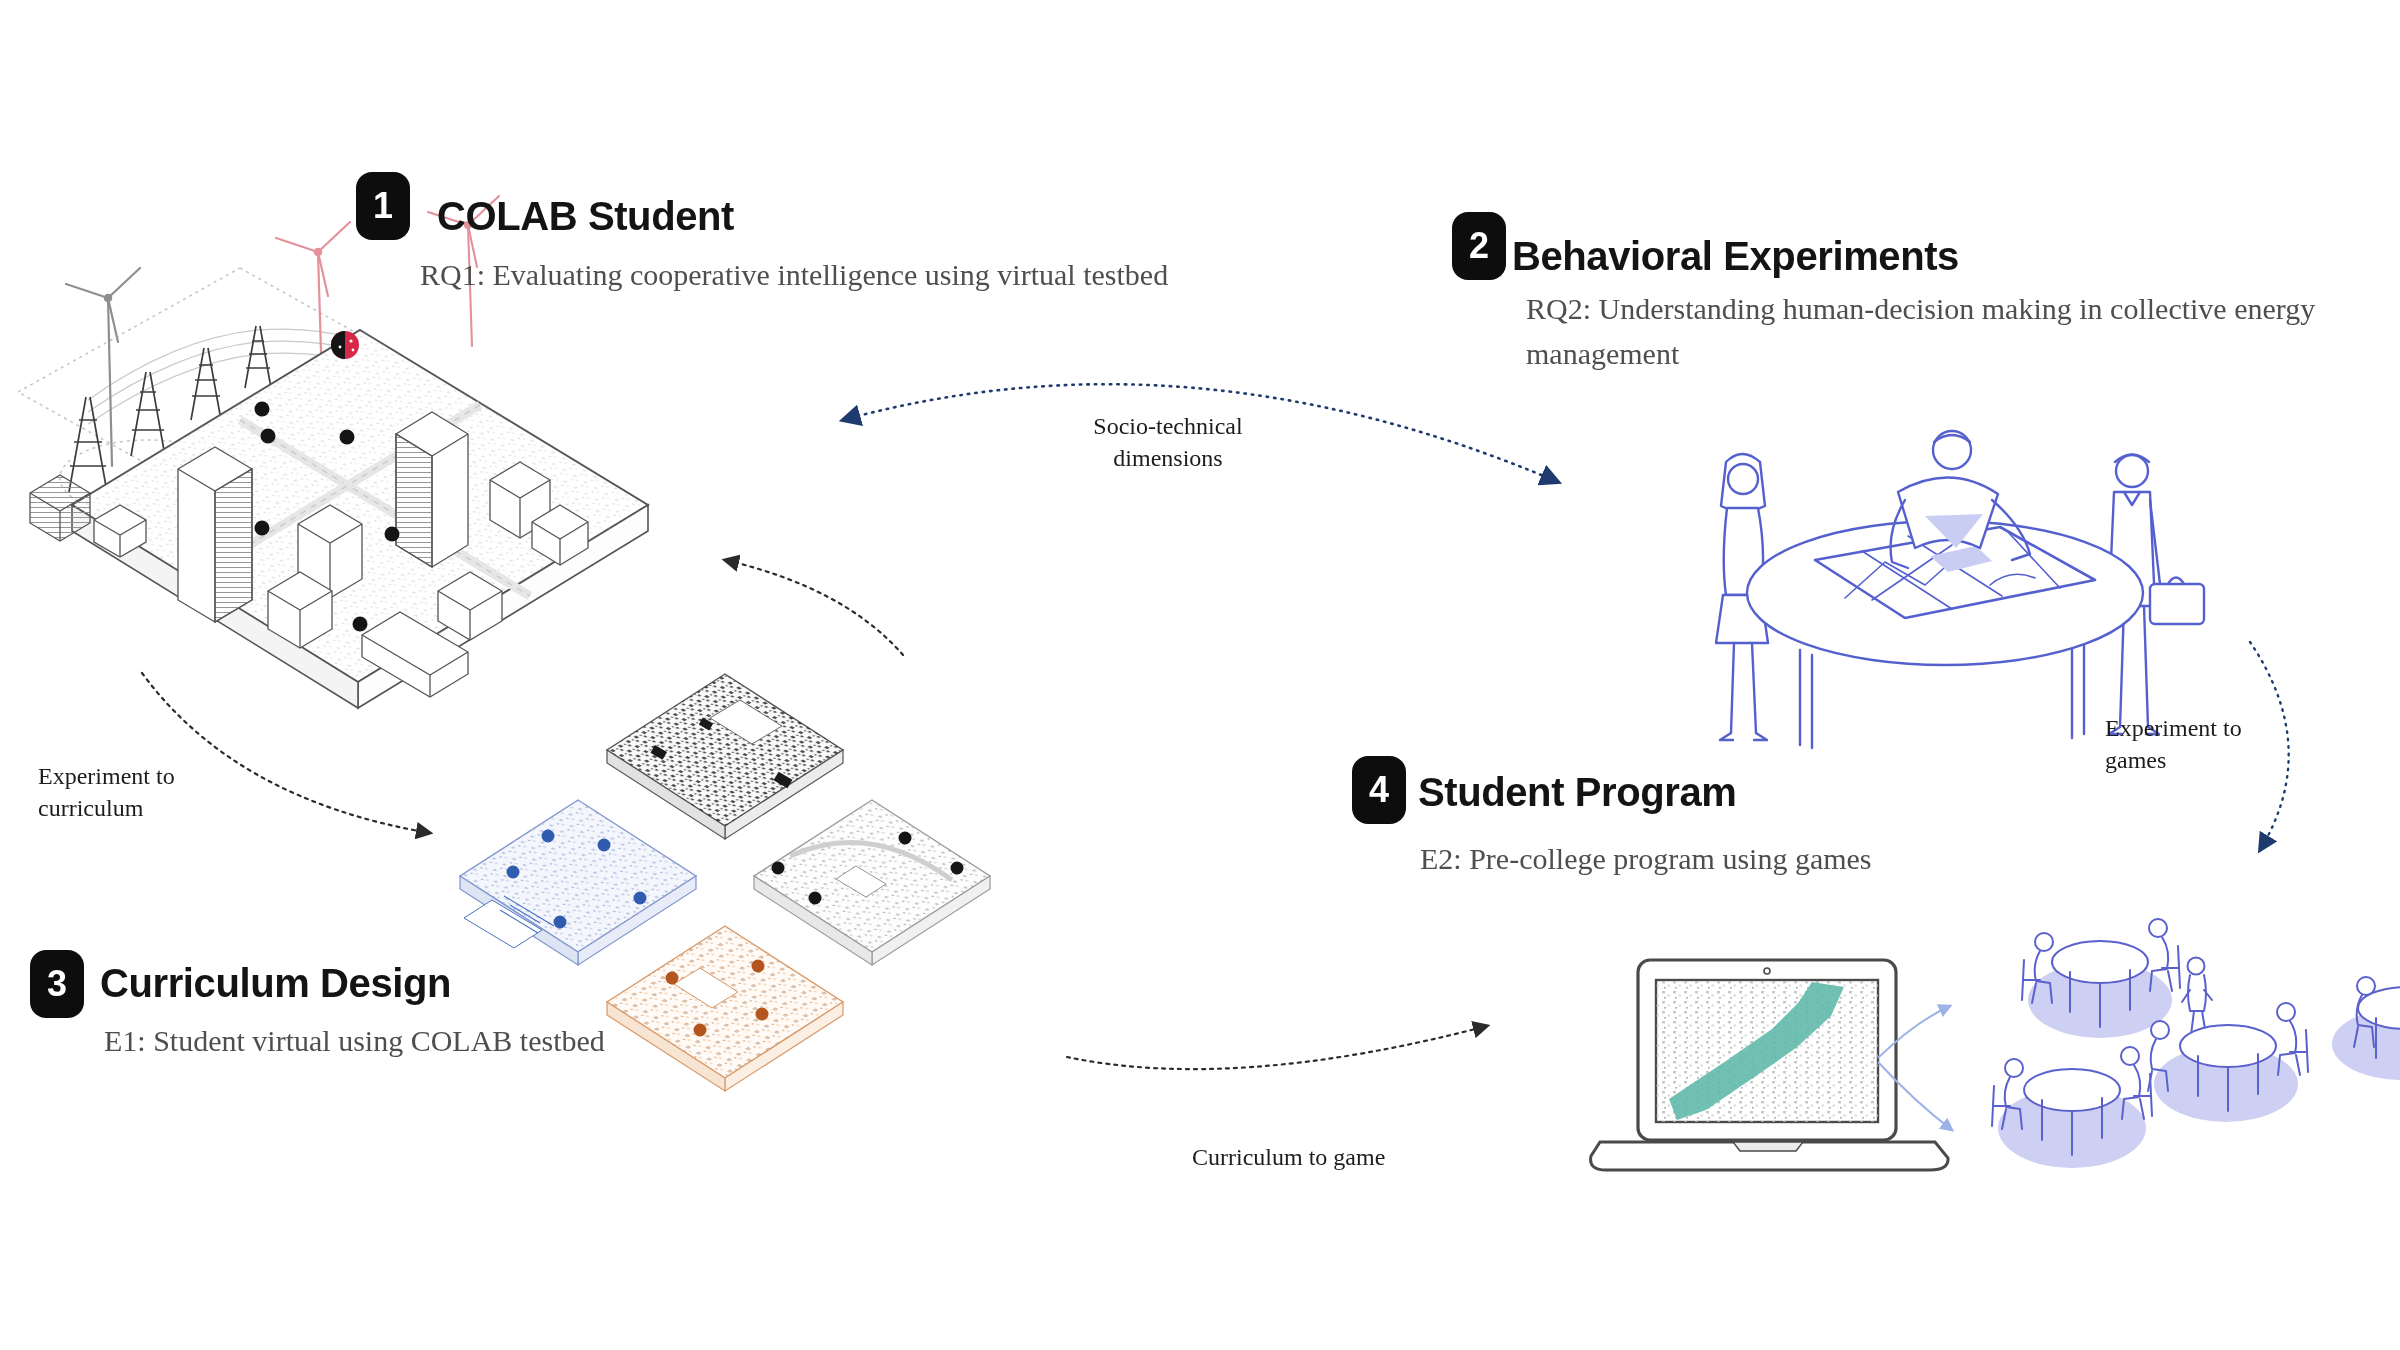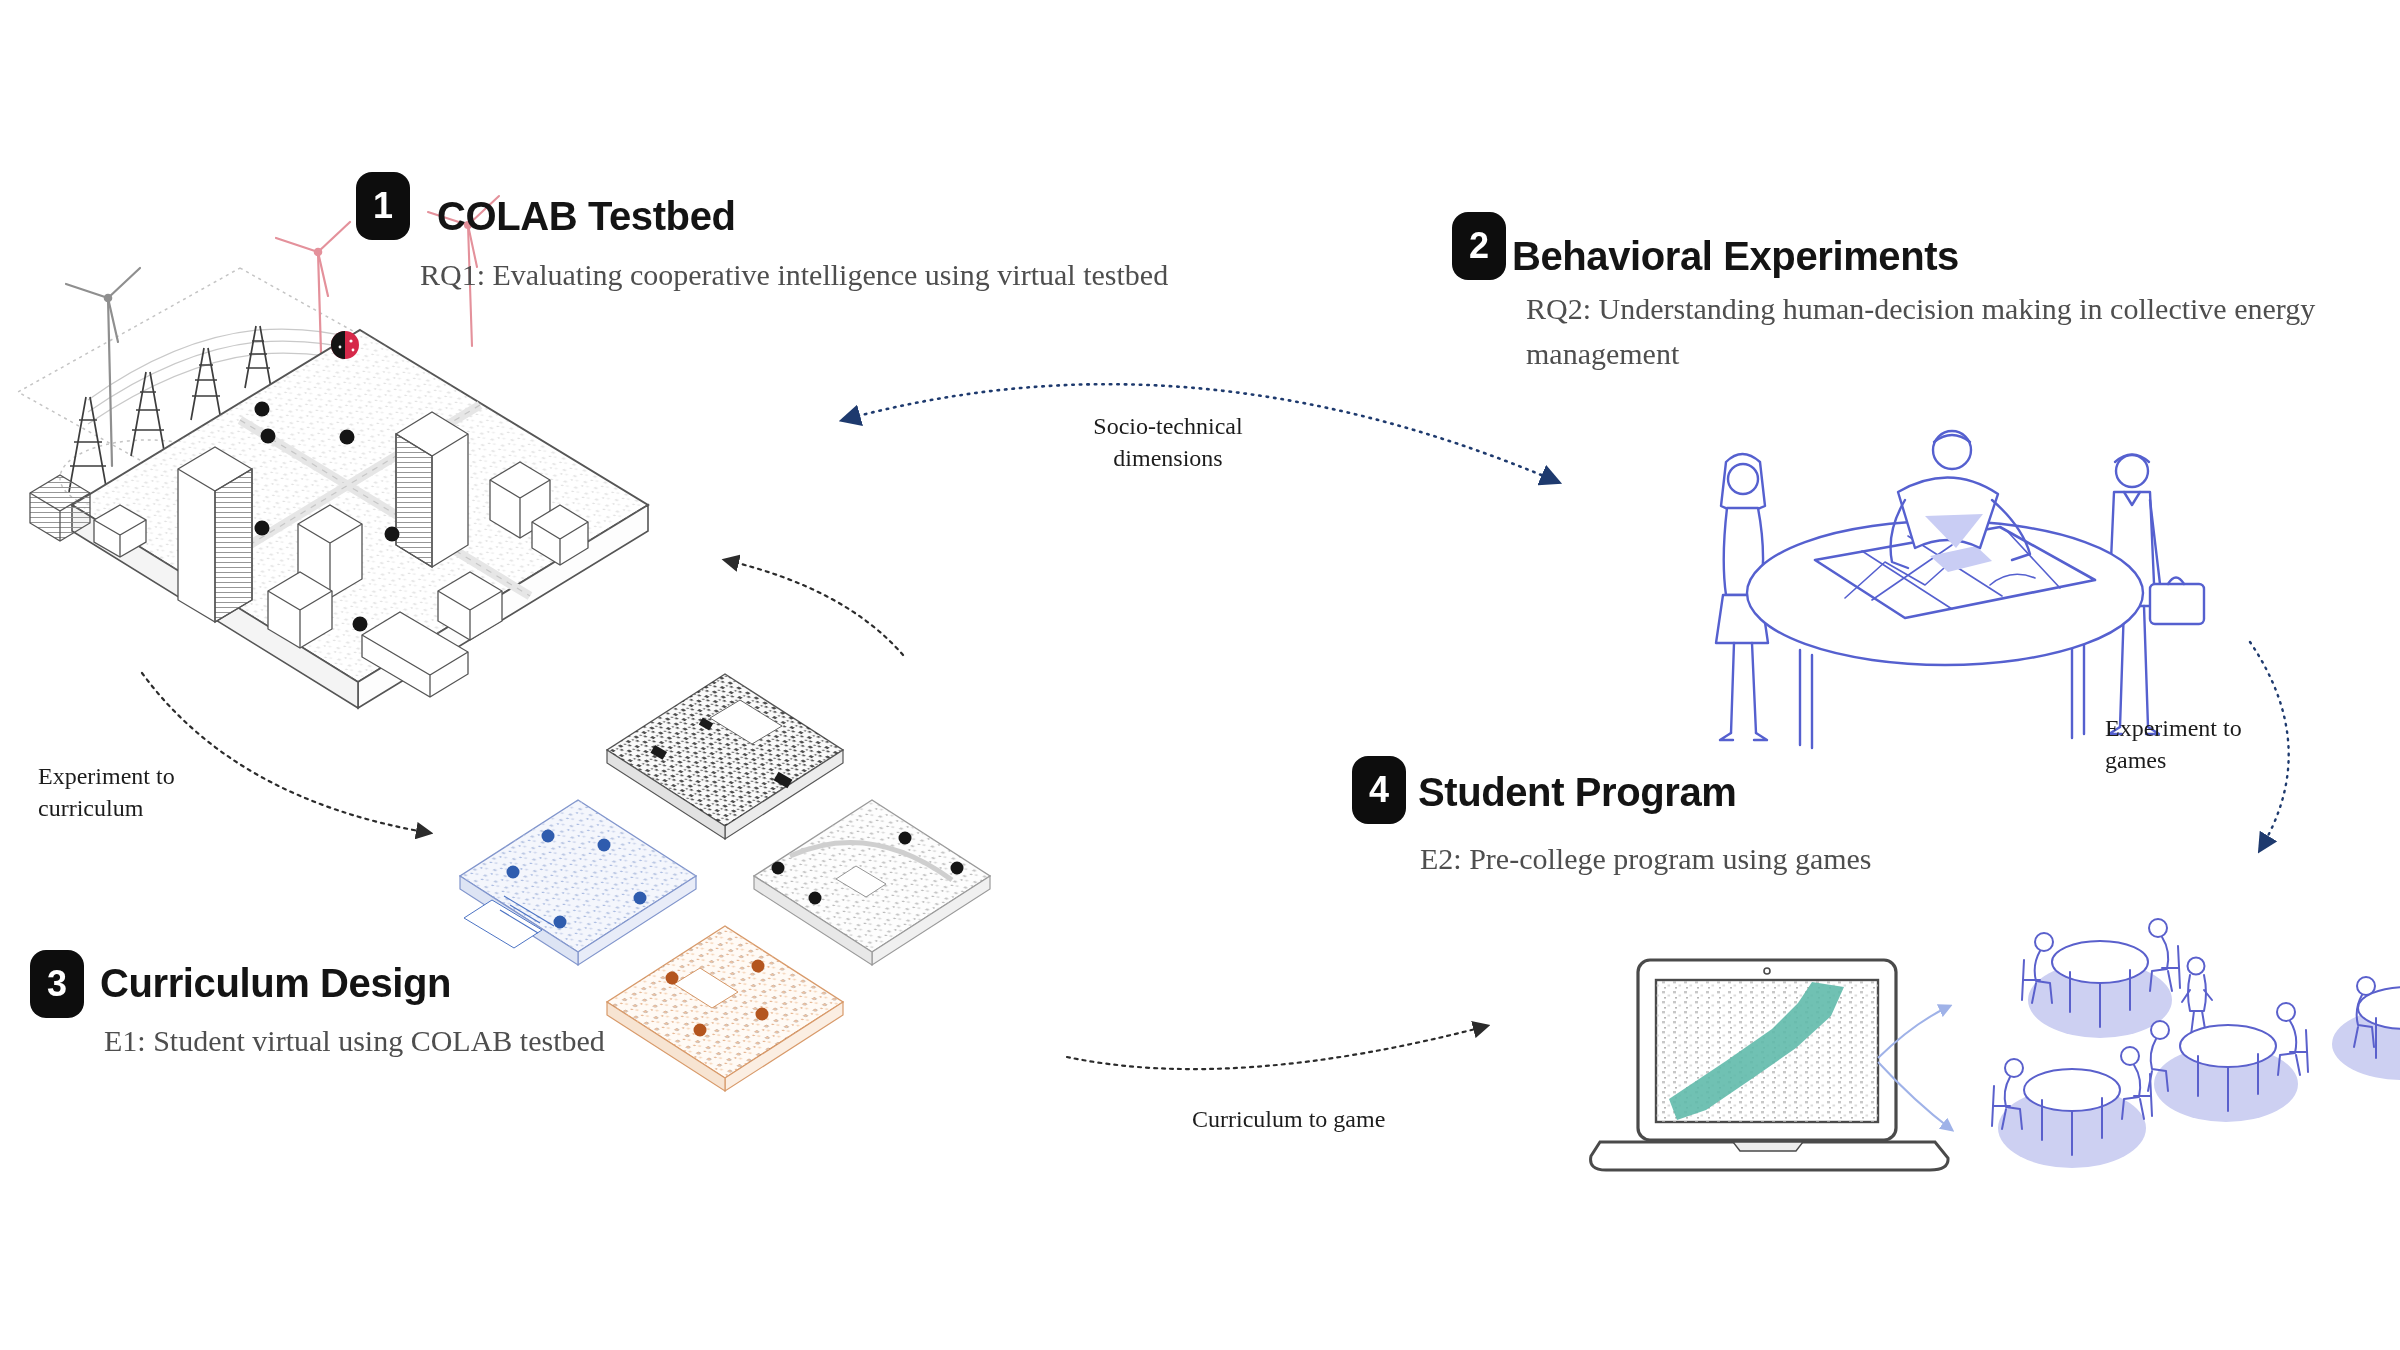--- a/index.html
+++ b/index.html
@@ -364,21 +364,21 @@
   <path d="M2250,642 Q2322,748 2260,850" fill="none" stroke="#1e3a6e" stroke-width="2.4" stroke-dasharray="1.5 6" stroke-linecap="round" marker-end="url(#ah-navy)"></path>
   <path d="M1067,1057 Q1235,1092 1487,1026" fill="none" stroke="#2b2b2b" stroke-width="2.2" stroke-dasharray="3 5" stroke-linecap="round" marker-end="url(#ah-dark)"></path>
   <path d="M1878,1058 Q1915,1022 1950,1006" fill="none" stroke="#9fb2e8" stroke-width="2" marker-end="url(#ah-lblue)"></path>
   <path d="M1878,1062 Q1915,1102 1952,1130" fill="none" stroke="#9fb2e8" stroke-width="2" marker-end="url(#ah-lblue)"></path>
 </svg>
 
 <div class="step">
   <div class="badge" style="left:356px;top:172px">
     <span>1</span>
   </div>
-  <div class="title" style="left:437px;top:194px">COLAB Testbed</div>
+  <div class="title" style="left:437px;top:194px">COLAB Student</div>
   <div class="subtitle" style="left:420px;top:252px;width:760px">RQ1: Evaluating cooperative intelligence using virtual testbed</div>
 </div>
 
 <div class="step">
   <div class="badge" style="left:1452px;top:212px">
     <span>2</span>
   </div>
   <div class="title" style="left:1512px;top:234px">Behavioral Experiments</div>
   <div class="subtitle" style="left:1526px;top:286px;width:880px">RQ2: Understanding human-decision making in collective energy management</div>
 </div>
@@ -398,15 +398,15 @@
   <div class="title" style="left:1418px;top:770px">Student Program</div>
   <div class="subtitle nowrap" style="left:1420px;top:836px">E2: Pre-college program using games</div>
 </div>
 
 <div class="alabel center" style="left:1058px;top:410px;width:220px">Socio-technical dimensions</div>
 
 <div class="alabel" style="left:38px;top:760px;width:185px">Experiment to curriculum</div>
 
 <div class="alabel" style="left:2105px;top:712px;width:150px">Experiment to games</div>
 
-<div class="alabel nowrap" style="left:1192px;top:1103px">Curriculum to game</div>
+<div class="alabel nowrap" style="left:1192px;top:1141px">Curriculum to game</div>
 
 </div>
 
 </body></html>

